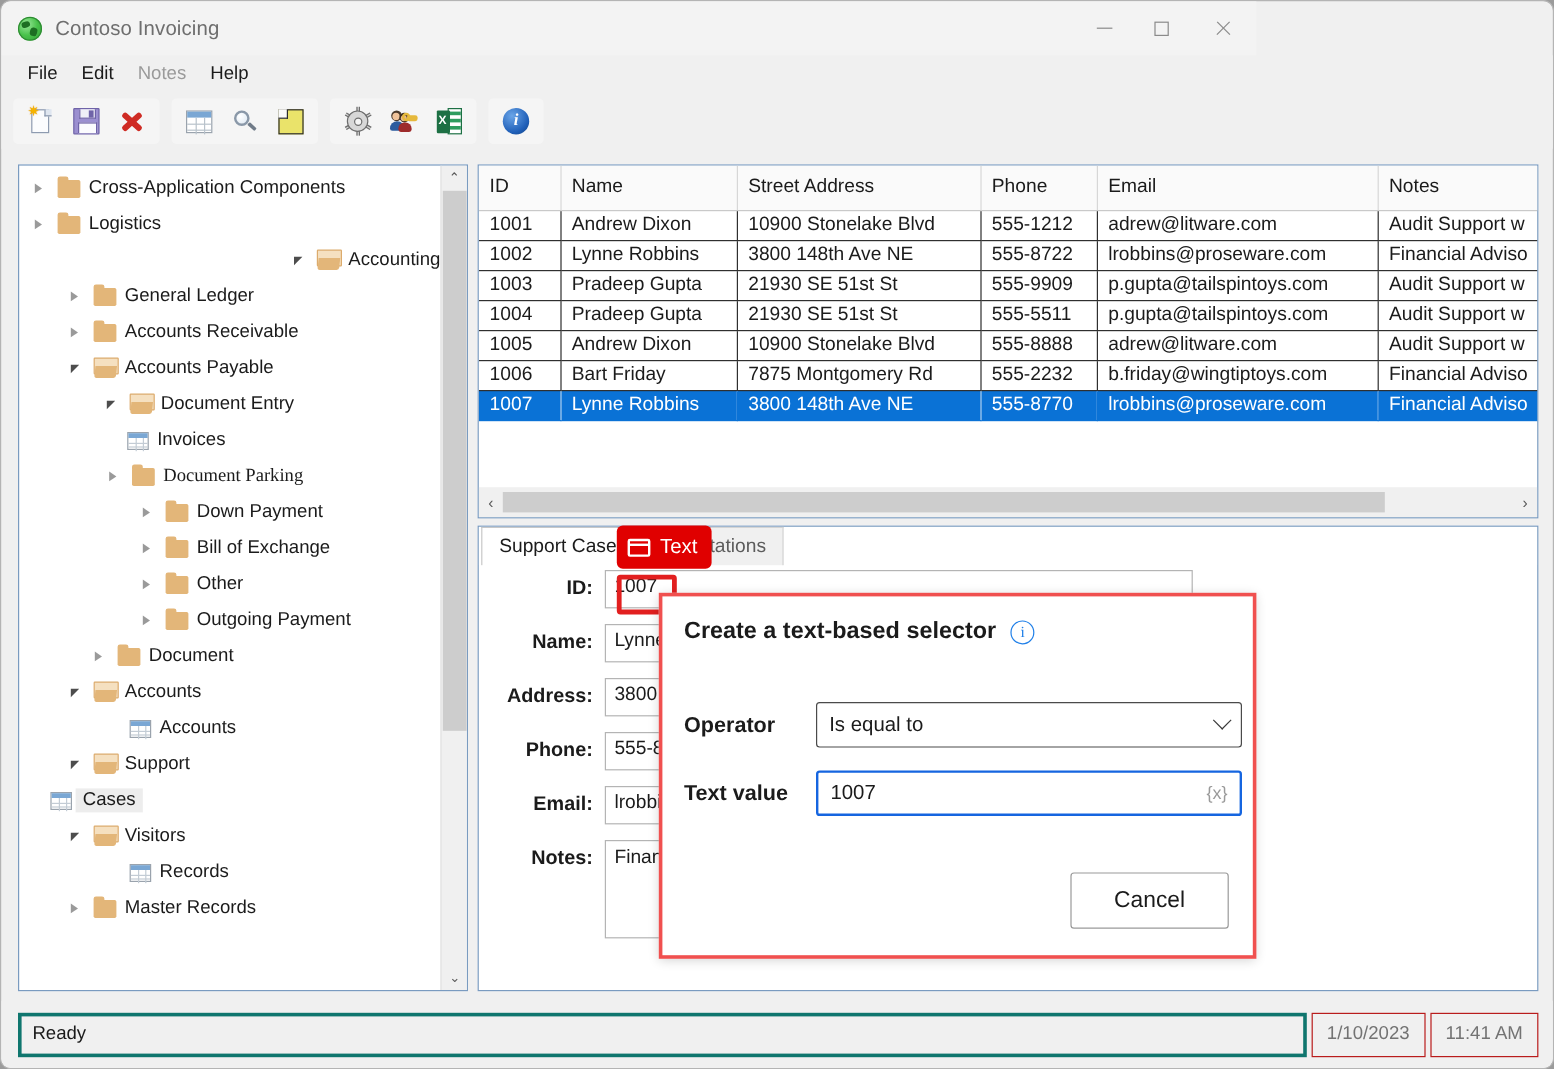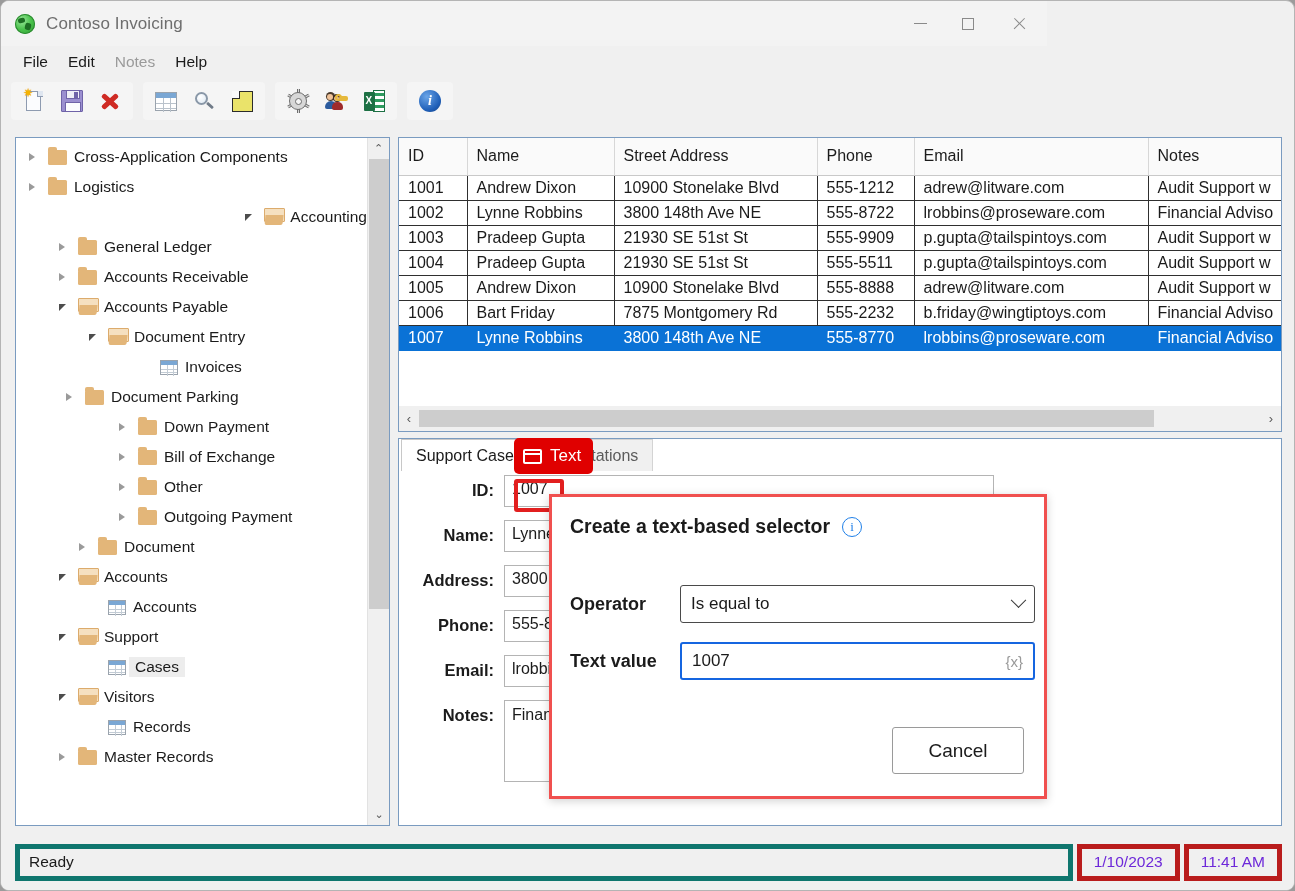--- a/index.html
+++ b/index.html
@@ -302,27 +302,27 @@
     font-size:19px; display:flex; align-items:center; justify-content:center;
     font-family:"Liberation Sans", sans-serif;
   }
 
   
   .statusbar {
     position:absolute; left:0; bottom:0; width:1295px; height:56px;
     background:#f0f0f0; display:flex; align-items:center; padding: 0 14px; gap:4px;
   }
   .sb-main {
-    flex:1; height:37px; background:#f0f0f0; border:5px solid #0f766e;
+    flex:1; height:37px; background:#f0f0f0; border:3px solid #0f766e;
     display:flex; align-items:center; padding-left:9px; font-size:15.5px; color:#1b1b1b;
   }
   .sb-cell {
-    height:37px; border:5px solid #b91c1c; background:#f0f0f0;
+    height:37px; border:1px solid #b91c1c; background:#f0f0f0;
     display:flex; align-items:center; justify-content:center; padding: 0 12px;
-    font-size:15.5px; color:#6d28d9;
+    font-size:15.5px; color:#737373;
   }
 </style>
 </head>
 <body>
 
 <div id="app">
 
   <div class="titlebar">
     <div class="app-icon"></div>
     <div class="title-text">Contoso Invoicing</div>
@@ -475,32 +475,32 @@
           <div class="fold-o" style="margin-left: 6px;"></div>
           <div class="lbl">Accounts Payable</div>
         </div>
         <div class="tnode" style="padding-left: 66px;">
           <div class="tw">
             <div class="arr-o"></div>
           </div>
           <div class="fold-o" style="margin-left: 6px;"></div>
           <div class="lbl">Document Entry</div>
         </div>
-        <div class="tnode" style="padding-left: 118px;">
+        <div class="tnode" style="padding-left: 64px;">
           <div class="tw"></div>
           <div class="tgrid" style="margin-left: 6px;">
             <div class="hd"></div>
             <div class="vv" style="left:6px"></div>
             <div class="vv" style="left:12px"></div>
             <div class="hh" style="top:8px"></div>
             <div class="hh" style="top:11px"></div>
           </div>
           <div class="lbl">Invoices</div>
         </div>
-        <div class="tnode" style="padding-left: 43px;">
+        <div class="tnode" style="padding-left: 68px; font-family: Liberation Serif, serif;">
           <div class="tw">
             <div class="arr-c"></div>
           </div>
           <div class="fold-c" style="margin-left: 6px;"></div>
           <div class="lbl">Document Parking</div>
         </div>
         <div class="tnode" style="padding-left: 96px;">
           <div class="tw">
             <div class="arr-c"></div>
           </div>
@@ -553,21 +553,21 @@
           </div>
           <div class="lbl">Accounts</div>
         </div>
         <div class="tnode" style="padding-left: 36px;">
           <div class="tw">
             <div class="arr-o"></div>
           </div>
           <div class="fold-o" style="margin-left: 6px;"></div>
           <div class="lbl">Support</div>
         </div>
-        <div class="tnode selected" style="padding-left: 66px;">
+        <div class="tnode selected" style="">
           <div class="tw"></div>
           <div class="tgrid" style="margin-left: 6px;">
             <div class="hd"></div>
             <div class="vv" style="left:6px"></div>
             <div class="vv" style="left:12px"></div>
             <div class="hh" style="top:8px"></div>
             <div class="hh" style="top:11px"></div>
           </div>
           <div class="lbl">Cases</div>
         </div>

